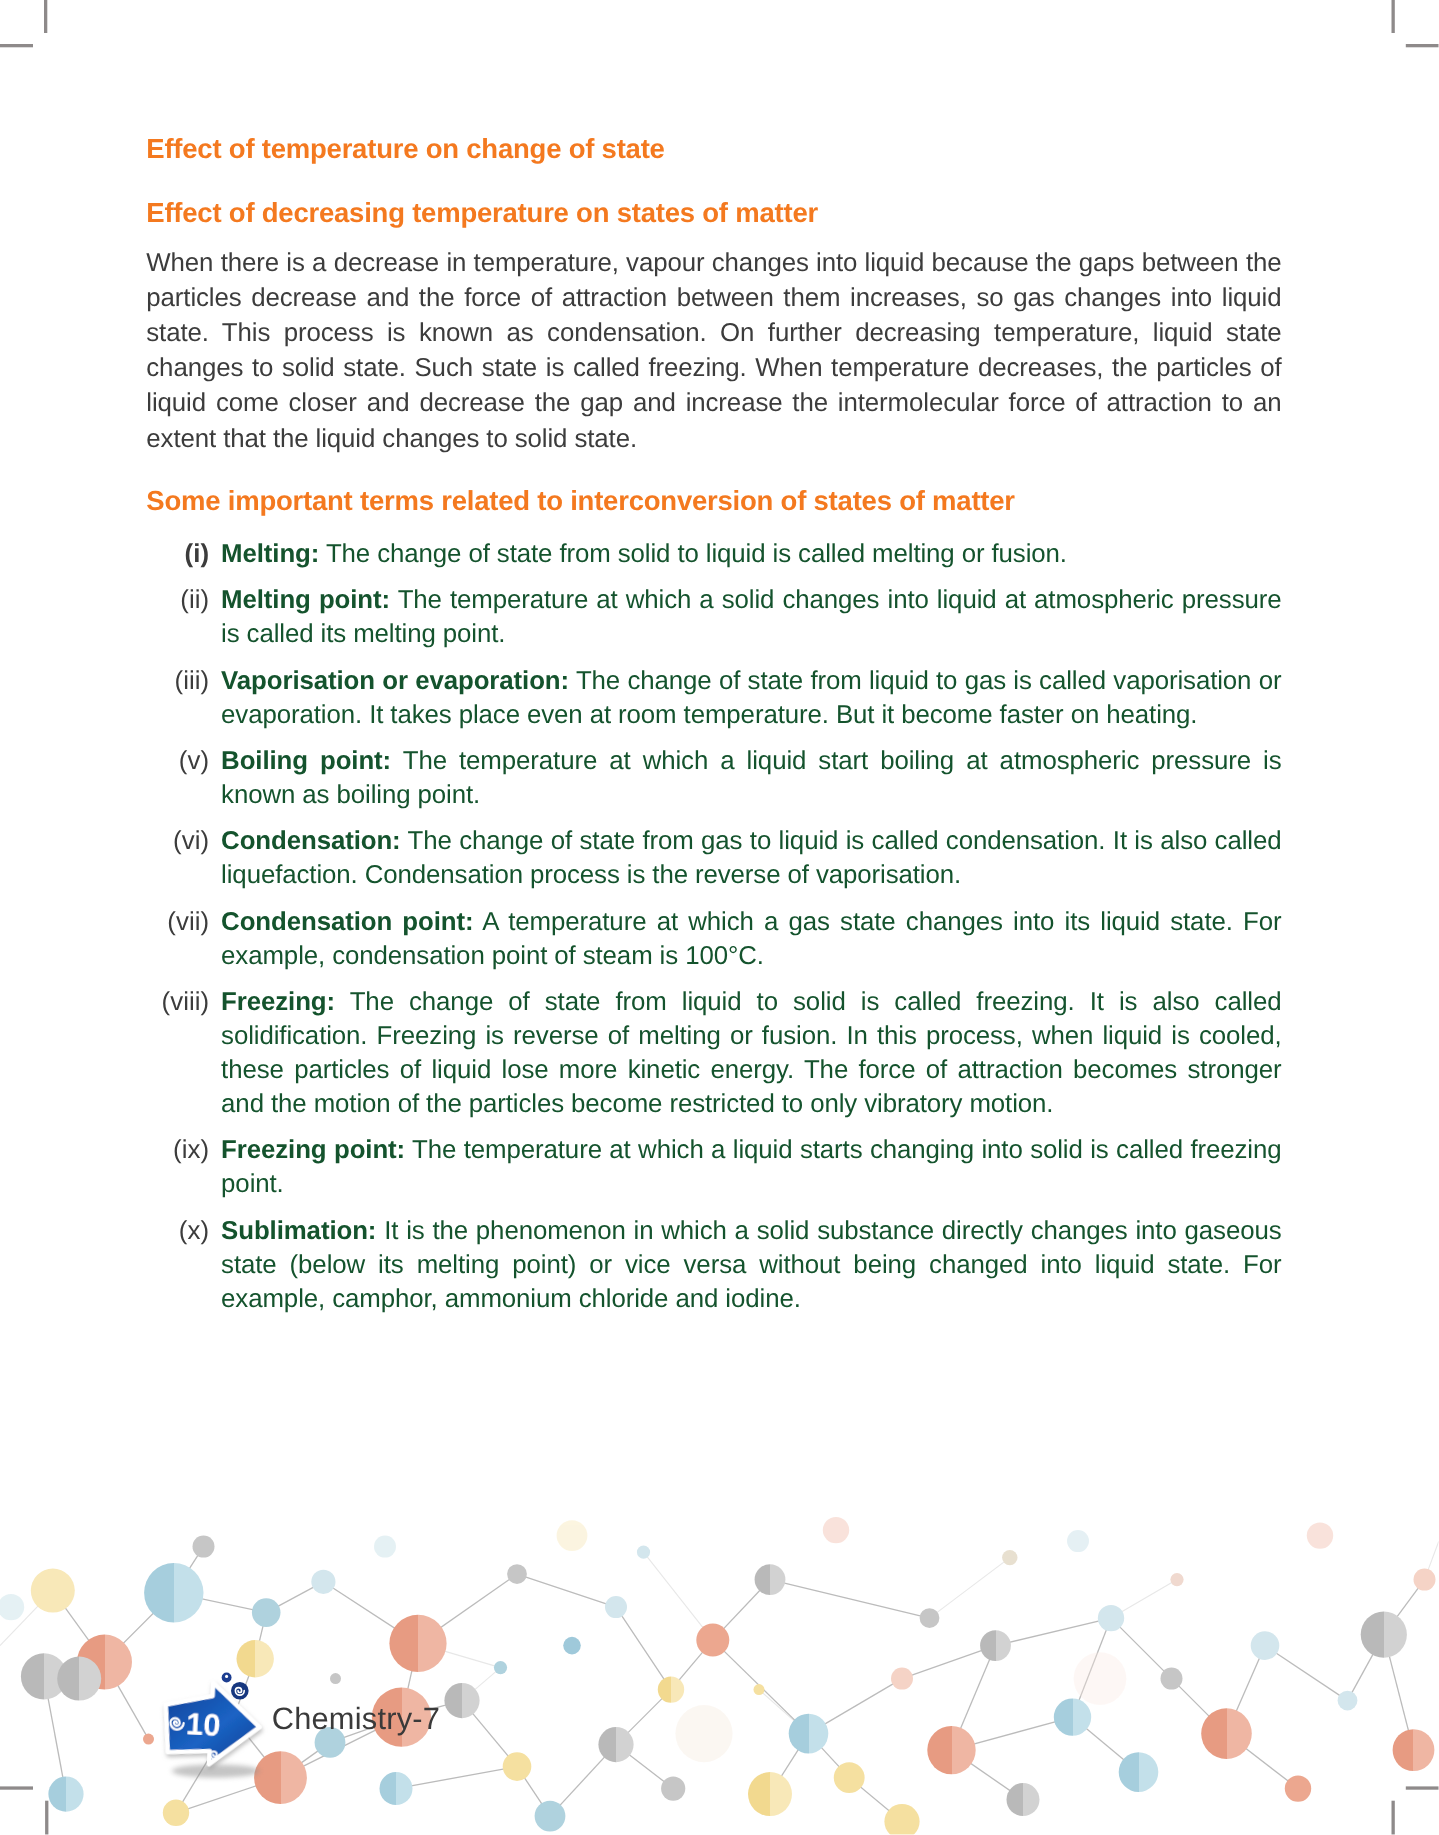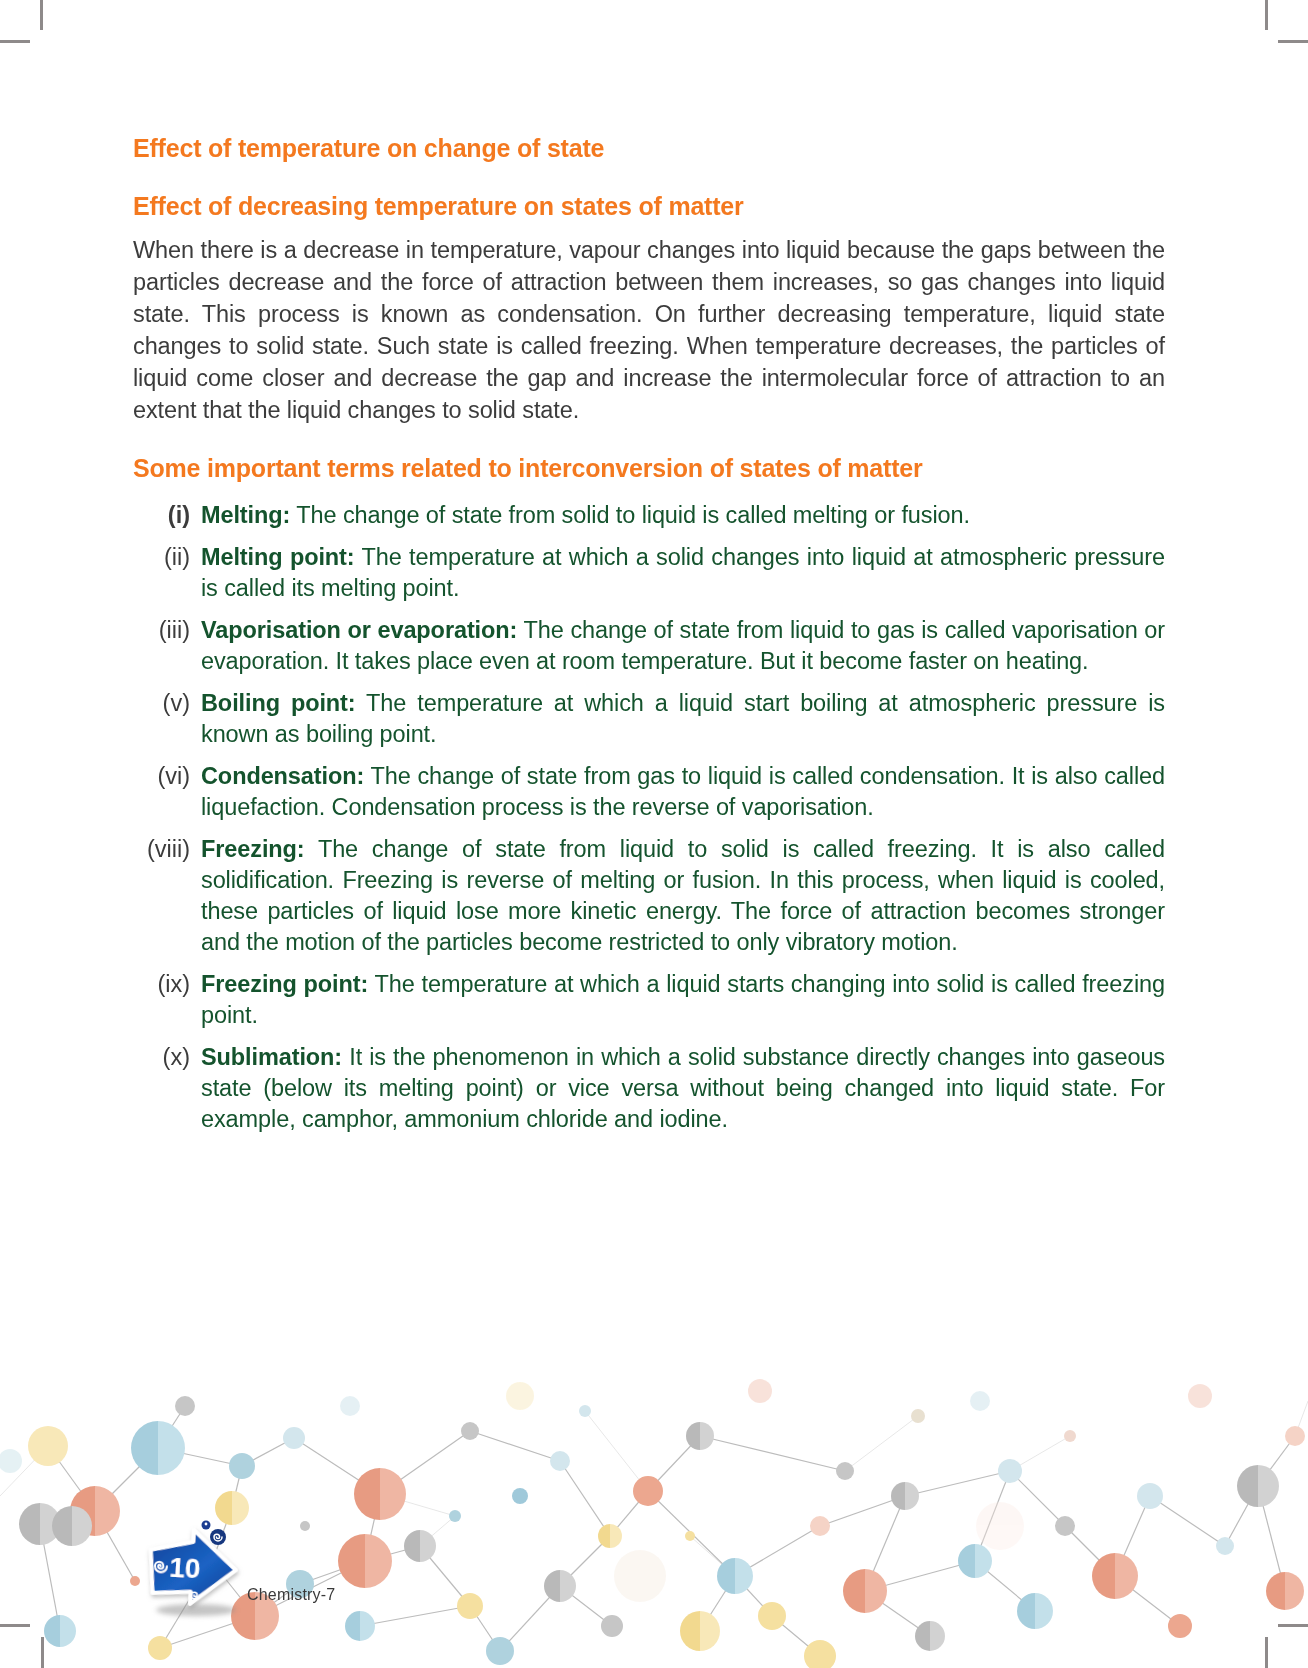--- a/index.html
+++ b/index.html
@@ -11,21 +11,21 @@
   .cm{position:absolute;background:#8e8a8a;}
   .cm.tl-v{left:40px;top:0;width:3px;height:30px;}
   .cm.tl-h{left:0;top:40px;width:30px;height:3px;}
   .cm.tr-v{left:1265px;top:0;width:3px;height:30px;}
   .cm.tr-h{left:1278px;top:40px;width:30px;height:3px;}
   .cm.bl-h{left:0;top:1624px;width:30px;height:3px;}
   .cm.bl-v{left:41px;top:1637px;width:3px;height:31px;}
   .cm.br-h{left:1278px;top:1624px;width:30px;height:3px;}
   .cm.br-v{left:1265px;top:1637px;width:3px;height:31px;}
 
-  .content{position:absolute;left:133px;top:132px;width:1032px;}
+  .content{position:absolute;left:133px;top:120px;width:1032px;}
   h2.sec{
     font-size:25px;line-height:32px;font-weight:bold;color:#f4791f;
     margin:26px 0 12px 0;letter-spacing:-0.2px;
   }
   section:first-child h2.sec{margin-top:0;}
   p.para{
     font-size:23.5px;line-height:32px;color:#3c3c3c;text-align:justify;
     margin:0;letter-spacing:-0.1px;
   }
   .list{margin-top:16px;}
@@ -37,22 +37,22 @@
   .num.bn{font-weight:bold;}
   .itext{
     flex:1;margin:0 0 0 11px;font-size:23.5px;line-height:31px;color:#14532d;
     text-align:justify;letter-spacing:-0.1px;
   }
   .term{font-weight:bold;}
 
   .molecules{position:absolute;left:0;bottom:0;width:1308px;height:292px;}
   .badge{position:absolute;left:140px;top:1516px;width:110px;height:106px;}
   .book-label{
-    position:absolute;left:247px;top:1548px;font-size:16px;line-height:30px;
-    color:#3a3a3a;letter-spacing:0.2px;margin-top:32px;
+    position:absolute;left:247px;top:1548px;font-size:28px;line-height:30px;
+    color:#3a3a3a;letter-spacing:0.2px;
   }
 </style>
 </head>
 <body>
 
 <div class="page">
 
   <div class="cm tl-v"></div>
   <div class="cm tl-h"></div>
   <div class="cm tr-v"></div>
@@ -247,20 +247,24 @@
         <div class="item">
           <span class="num">(v)</span>
           <p class="itext"><b class="term">Boiling point:</b> <span>The temperature at which a liquid start boiling at atmospheric pressure is known as boiling point.</span></p>
         </div>
 
         <div class="item">
           <span class="num">(vi)</span>
           <p class="itext"><b class="term">Condensation:</b> <span>The change of state from gas to liquid is called condensation. It is also called liquefaction. Condensation process is the reverse of vaporisation.</span></p>
         </div>
 
+        <div class="item">
+          <span class="num">(vii)</span>
+          <p class="itext"><b class="term">Condensation point:</b> <span>A temperature at which a gas state changes into its liquid state. For example, condensation point of steam is 100°C.</span></p>
+        </div>
 
         <div class="item">
           <span class="num">(viii)</span>
           <p class="itext"><b class="term">Freezing:</b> <span>The change of state from liquid to solid is called freezing. It is also called solidification. Freezing is reverse of melting or fusion. In this process, when liquid is cooled, these particles of liquid lose more kinetic energy. The force of attraction becomes stronger and the motion of the particles become restricted to only vibratory motion.</span></p>
         </div>
 
         <div class="item">
           <span class="num">(ix)</span>
           <p class="itext"><b class="term">Freezing point:</b> <span>The temperature at which a liquid starts changing into solid is called freezing point.</span></p>
         </div>

